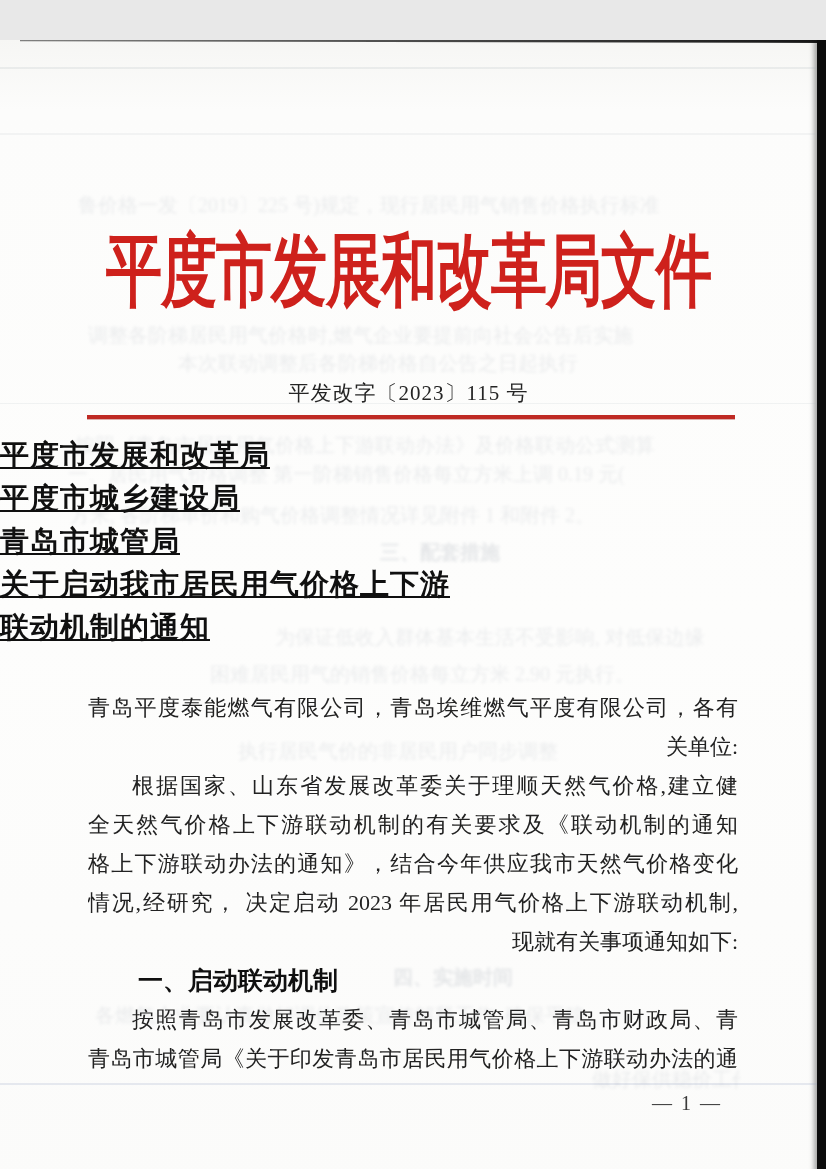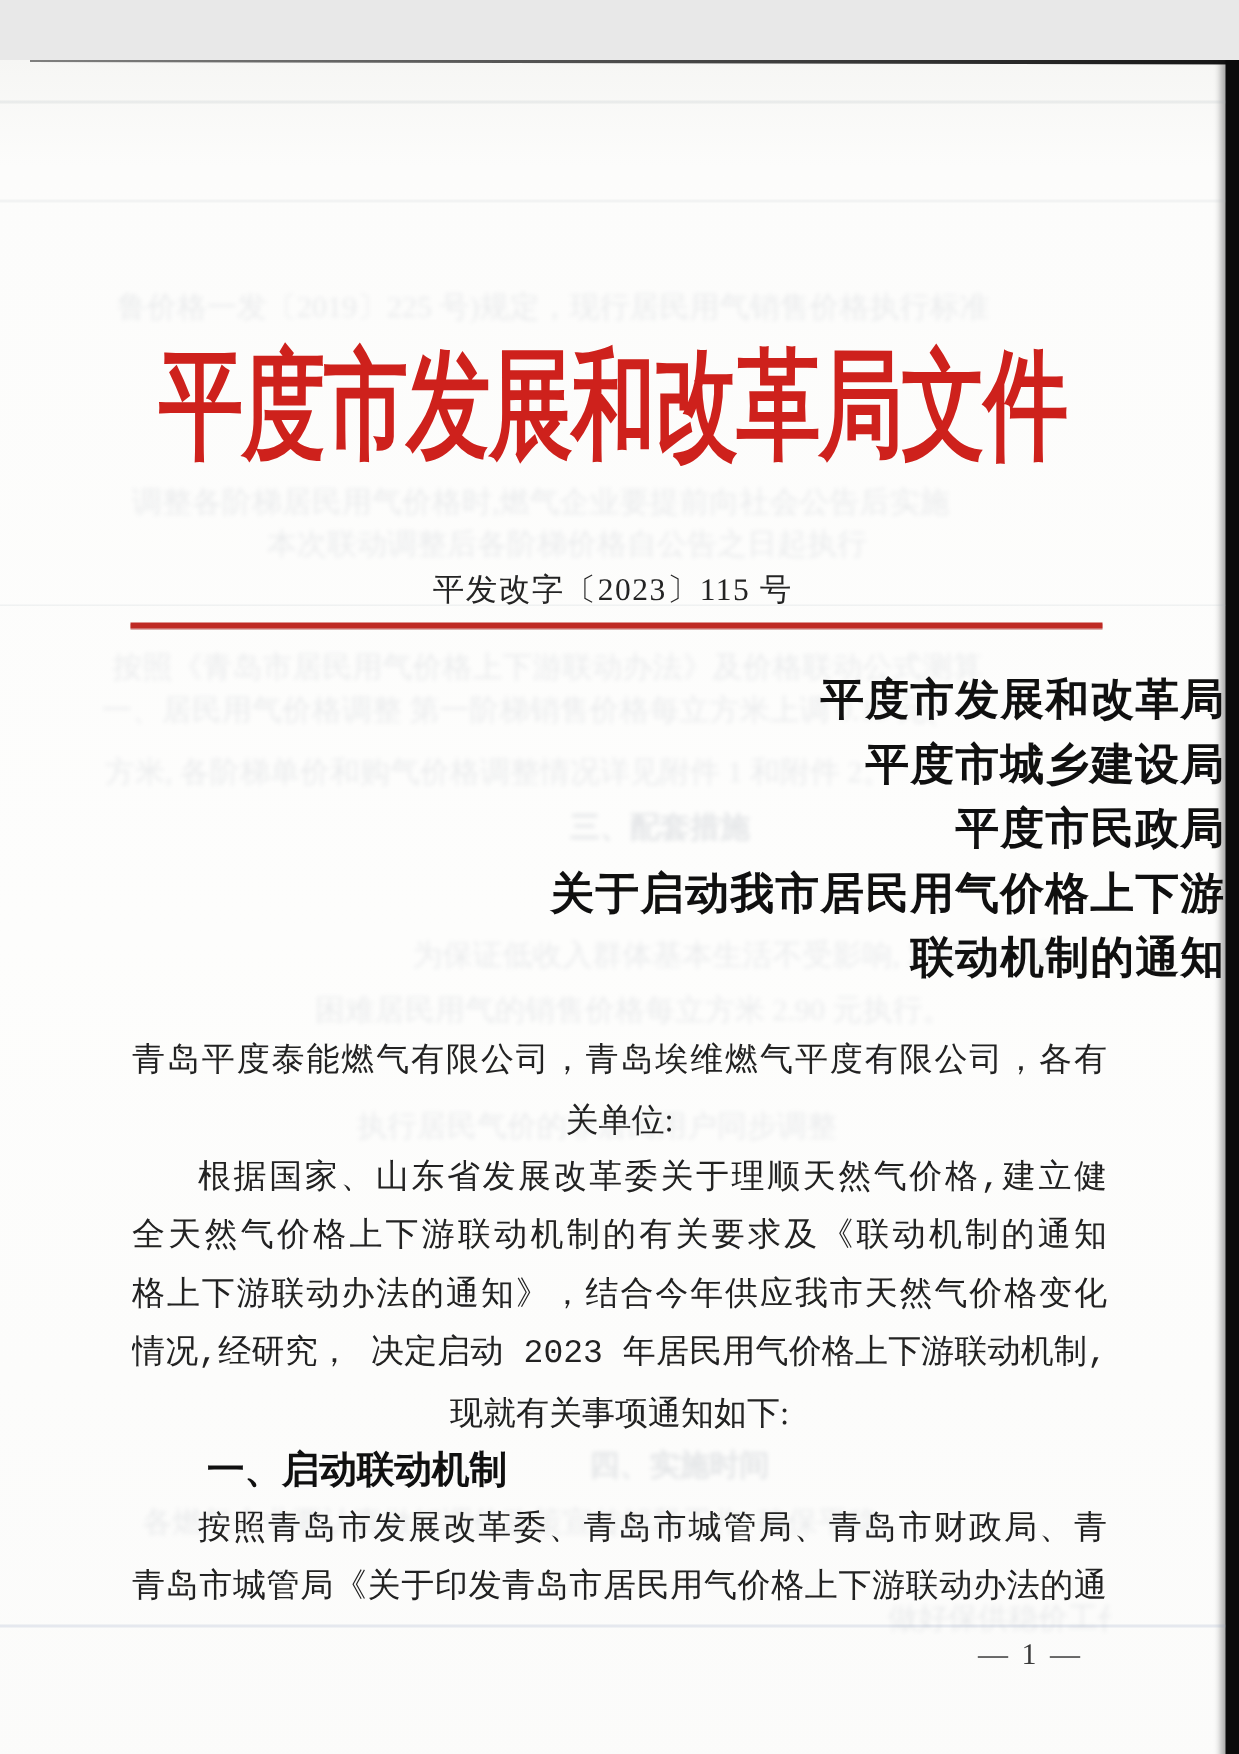--- a/index.html
+++ b/index.html
@@ -24,28 +24,28 @@
   
   .banner{
     position:absolute;top:181px;left:0;right:9px;height:102px;
     display:flex;align-items:center;justify-content:center;
     font-size:56px;font-weight:900;letter-spacing:-1px;color:#ce211c;
     transform:scaleY(1.42);white-space:nowrap;
   }
   .doc-number{position:absolute;top:338px;left:0;right:9px;height:30px;line-height:30px;text-align:center;font-size:21px;color:#242424;letter-spacing:1px;}
   .red-rule{position:absolute;top:375px;left:87px;width:648px;height:4px;background:#bf2a24;box-shadow:0 1px 0 rgba(160,30,25,.35);}
   
-  .title-block{position:absolute;top:406px;left:0;right:9px;text-align:right;font-weight:700;color:#101010;}
+  .title-block{position:absolute;top:394px;left:0;right:9px;text-align:left;font-weight:700;color:#101010;text-decoration:underline;}
   .title-line{height:43px;line-height:43px;font-size:29px;letter-spacing:1px;white-space:nowrap;}
   
   .body-block{position:absolute;top:648px;left:88px;width:650px;font-size:22px;color:#222;}
   .bl{height:39px;line-height:39px;white-space:nowrap;}
-  .fill{text-align:justify;text-align-last:justify;white-space:normal;overflow:hidden;font-family:Liberation Mono, monospace;}
+  .fill{text-align:justify;text-align-last:justify;white-space:normal;overflow:hidden;}
   .indent{text-indent:2em;}
-  .plain{text-align:center;}
+  .plain{text-align:right;}
   .heading{font-family:"Liberation Sans","DejaVu Sans",sans-serif;font-weight:700;font-size:25px;color:#101010;text-indent:2em;}
   .page-number{position:absolute;top:1050px;right:104px;height:26px;line-height:26px;font-size:20px;letter-spacing:2px;color:#3a3a3a;white-space:nowrap;}
 </style>
 </head>
 <body>
 
 <div class="scan">
 
   <div class="edge-top"></div>
   <div class="edge-right"></div>
@@ -69,21 +69,21 @@
   <div class="bt" style="top:962px;left:95px;width:610px;">各燃气企业要认真做好调价政策宣传解释工作, 确保平稳</div>
   <div class="bt" style="top:1026px;left:592px;width:148px;">做好保供稳价工作</div>
 
   <div class="banner">平度市发展和改革局文件</div>
   <div class="doc-number">平发改字〔2023〕115 号</div>
   <div class="red-rule"></div>
 
   <div class="title-block">
     <div class="title-line">平度市发展和改革局</div>
     <div class="title-line">平度市城乡建设局</div>
-    <div class="title-line">平度市民政局</div>
+    <div class="title-line">青岛市城管局</div>
     <div class="title-line">关于启动我市居民用气价格上下游</div>
     <div class="title-line">联动机制的通知</div>
   </div>
 
   <div class="body-block">
     <div class="bl fill">青岛平度泰能燃气有限公司，青岛埃维燃气平度有限公司，各有</div>
     <div class="bl plain">关单位:</div>
     <div class="bl fill indent">根据国家、山东省发展改革委关于理顺天然气价格,建立健</div>
     <div class="bl fill">全天然气价格上下游联动机制的有关要求及《联动机制的通知</div>
     <div class="bl fill">格上下游联动办法的通知》，结合今年供应我市天然气价格变化</div>

